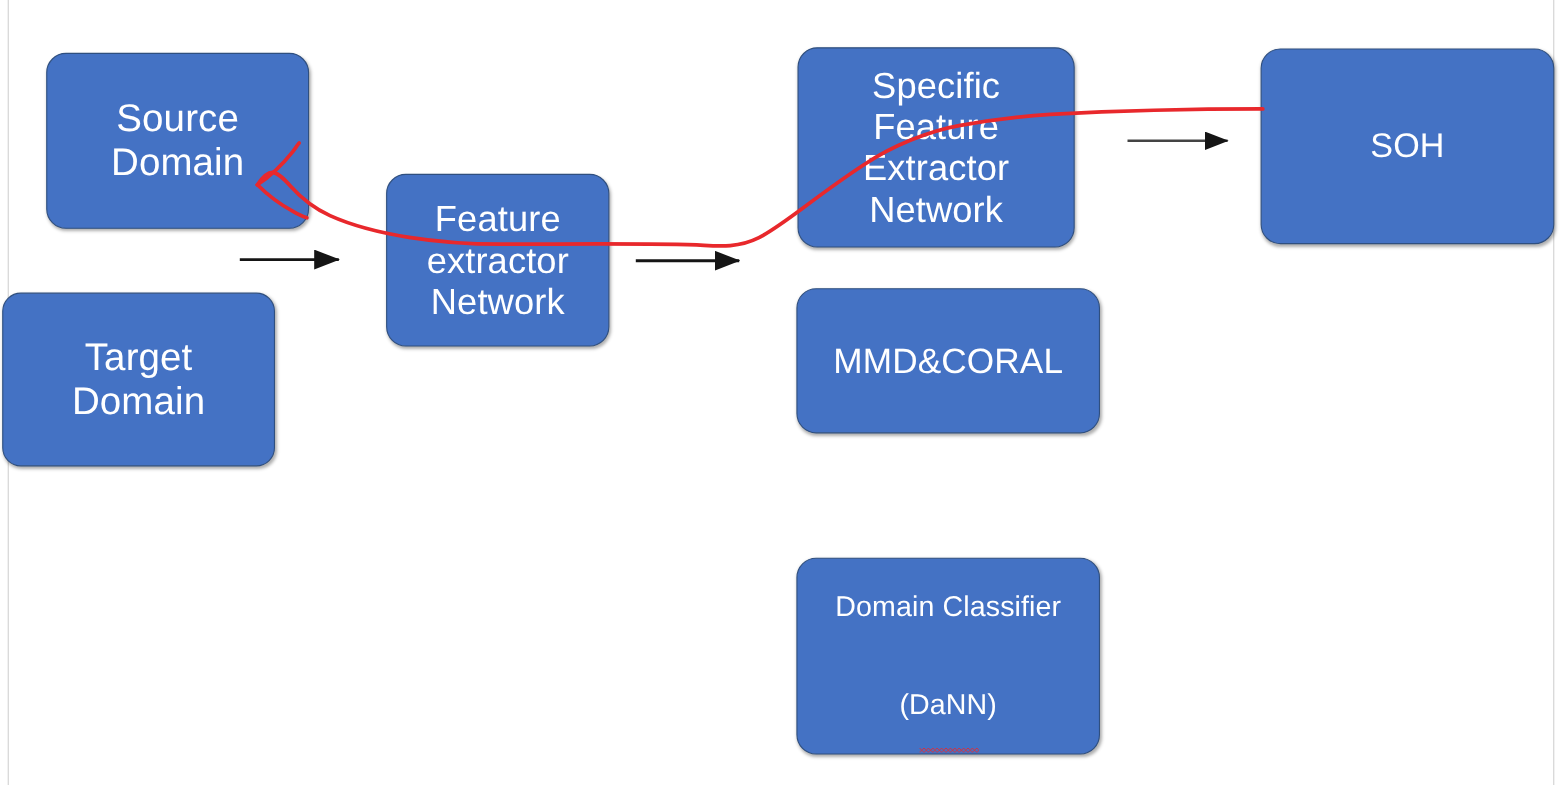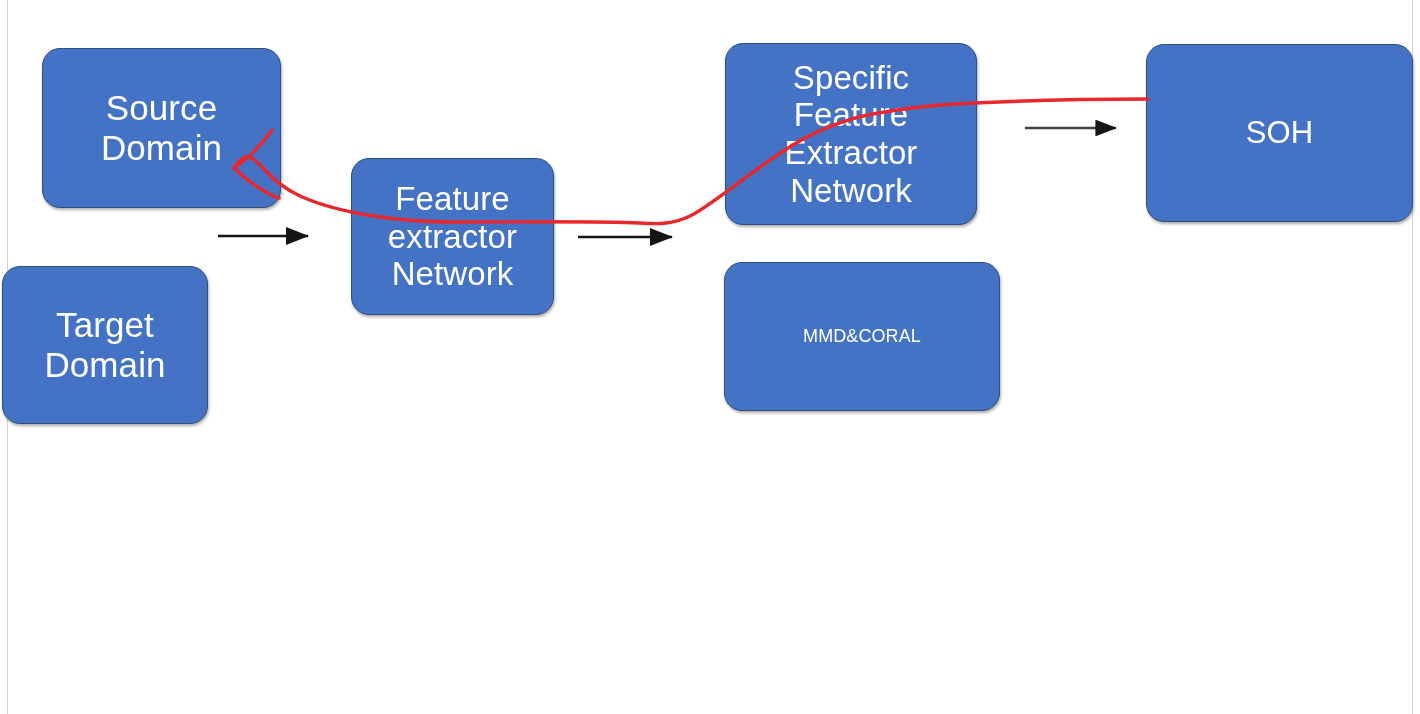--- a/index.html
+++ b/index.html
@@ -43,24 +43,24 @@
     line-height: 1.14;
     letter-spacing: 0.1px;
     font-weight: 400;
     box-shadow: 1px 2px 3px rgba(0,0,0,0.32);
     user-select: none;
   }
   .node .label { display: block; padding: 0 6px; white-space: pre-line; }
 
   
   #node-source  { left: 2px;    top: 48px;  width: 239px; height: 160px; font-size: 35px; margin-left: 40px; }
-  #node-target  { left: 2px;    top: 266px; width: 206px; height: 158px; font-size: 35px; }
+  #node-target  { left: 2px;    top: 266px; width: 248px; height: 158px; font-size: 35px; border-radius: 17px; }
   #node-feature { left: 351px;  top: 158px; width: 203px; height: 157px; font-size: 33px; align-items: center; }
   #node-specific{ left: 725px;  top: 43px;  width: 252px; height: 182px; font-size: 33px; }
-  #node-mmd     { left: 724px;  top: 262px; width: 276px; height: 149px; font-size: 18px; text-align: right; }
+  #node-mmd     { left: 724px;  top: 262px; width: 276px; height: 132px; font-size: 32px; text-align: right; }
   #node-dann    { left: 724px;  top: 507px; width: 276px; height: 179px; font-size: 26px; }
   #node-soh     { left: 1146px; top: 44px;  width: 267px; height: 178px; font-size: 31px; }
 
   
   .squiggle-wrap { position: relative; display: inline-block; }
   .squiggle {
     position: absolute;
     left: 18px;
     right: 16px;
     bottom: 1px;
@@ -108,20 +108,29 @@
     <span class="label">Specific
 Feature
 Extractor
 Network</span>
   </div>
 
   <div class="node" id="node-mmd">
     <span class="label">MMD&amp;CORAL</span>
   </div>
 
+  <div class="node" id="node-dann">
+    <span class="label">
+      <span>Domain Classifier</span><br>
+      <span class="squiggle-wrap">
+        <span>(DaNN)</span>
+        <span class="squiggle"></span>
+      </span>
+    </span>
+  </div>
 
   <div class="node" id="node-soh">
     <span class="label">SOH</span>
   </div>
 
   <svg class="overlay" viewBox="0 0 1420 714">
     <defs>
       <marker id="arrowhead" markerWidth="9" markerHeight="7" refX="8.6" refY="3.5" orient="auto" markerUnits="strokeWidth">
         <path d="M0,0 L9,3.5 L0,7 z" fill="#151515"></path>
       </marker>

